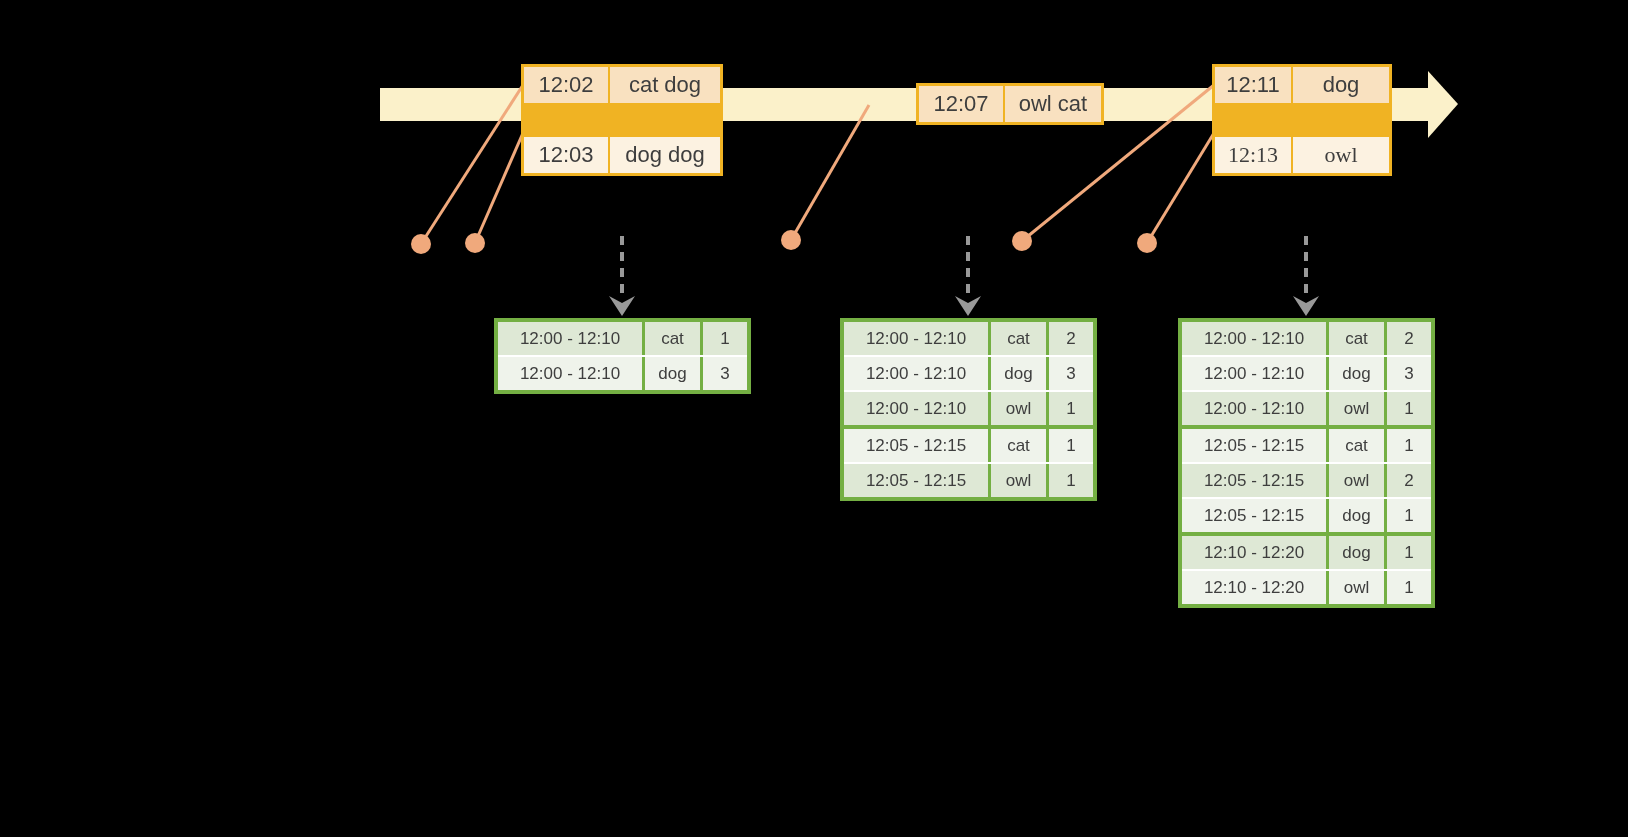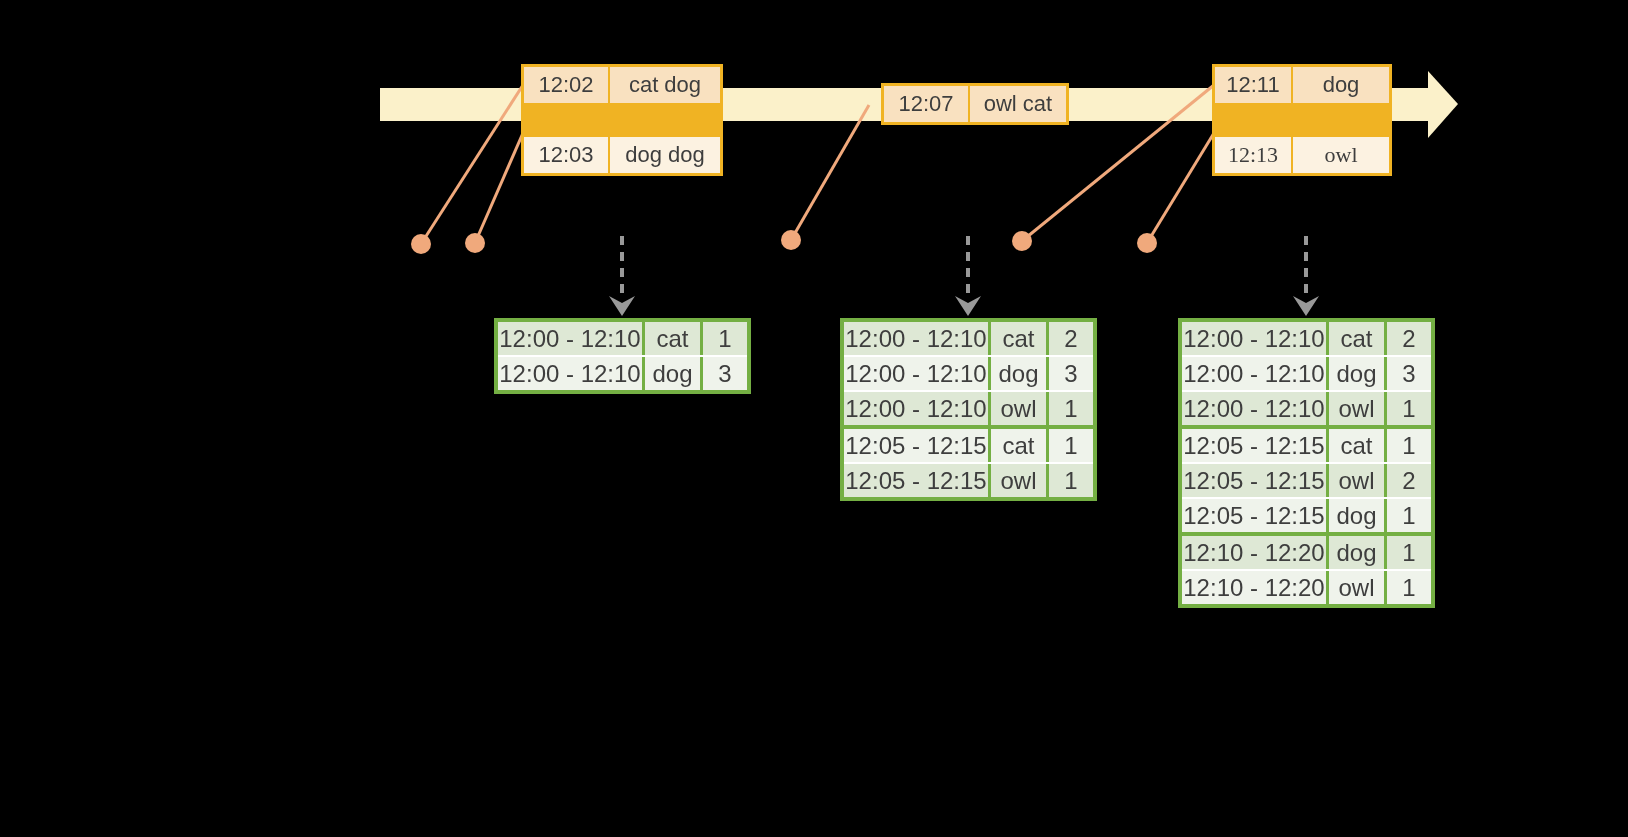--- a/index.html
+++ b/index.html
@@ -31,21 +31,21 @@
     position: absolute;
     border: 4px solid var(--result-border);
     background: var(--result-border);
   }
   .result-row {
     display: grid; grid-template-columns: 144px 55px 44px;
     column-gap: 3px; background: var(--result-border);
   }
   .result-cell {
     height: 33px; line-height: 33px; text-align: center;
-    font-size: 24px; color: var(--text);
+    font-size: 17px; color: var(--text);
   }
   .row-odd  .result-cell { background: var(--result-row-odd); }
   .row-even .result-cell { background: var(--result-row-even); }
   .sep-same  { height: 2px; background: #ffffff; }
   .sep-group { height: 4px; background: var(--result-border); }
 </style>
 </head>
 <body>
 
 <div id="canvas">
@@ -84,21 +84,21 @@
   <div class="event-table" id="ev0" style="left:521px; top:64px; --cols:84px 110px;">
       <div class="event-row" style="grid-template-columns: var(--cols);">
         <div class="event-cell ev-a">12:02</div>
         <div class="event-cell ev-a">cat dog</div>
       </div>
       <div class="event-row" style="grid-template-columns: var(--cols);">
         <div class="event-cell ev-b">12:03</div>
         <div class="event-cell ev-b">dog dog</div>
       </div>
     </div>
-  <div class="event-table" id="ev1" style="left:881px; top:83px; --cols:84px 96px;">
+  <div class="event-table" id="ev1" style="left:916px; top:83px; --cols:84px 96px;">
       <div class="event-row" style="grid-template-columns: var(--cols);">
         <div class="event-cell ev-a">12:07</div>
         <div class="event-cell ev-a">owl cat</div>
       </div>
     </div>
   <div class="event-table" id="ev2" style="left:1212px; top:64px; --cols:76px 96px;">
       <div class="event-row" style="grid-template-columns: var(--cols);">
         <div class="event-cell ev-a">12:11</div>
         <div class="event-cell ev-a">dog</div>
       </div>

